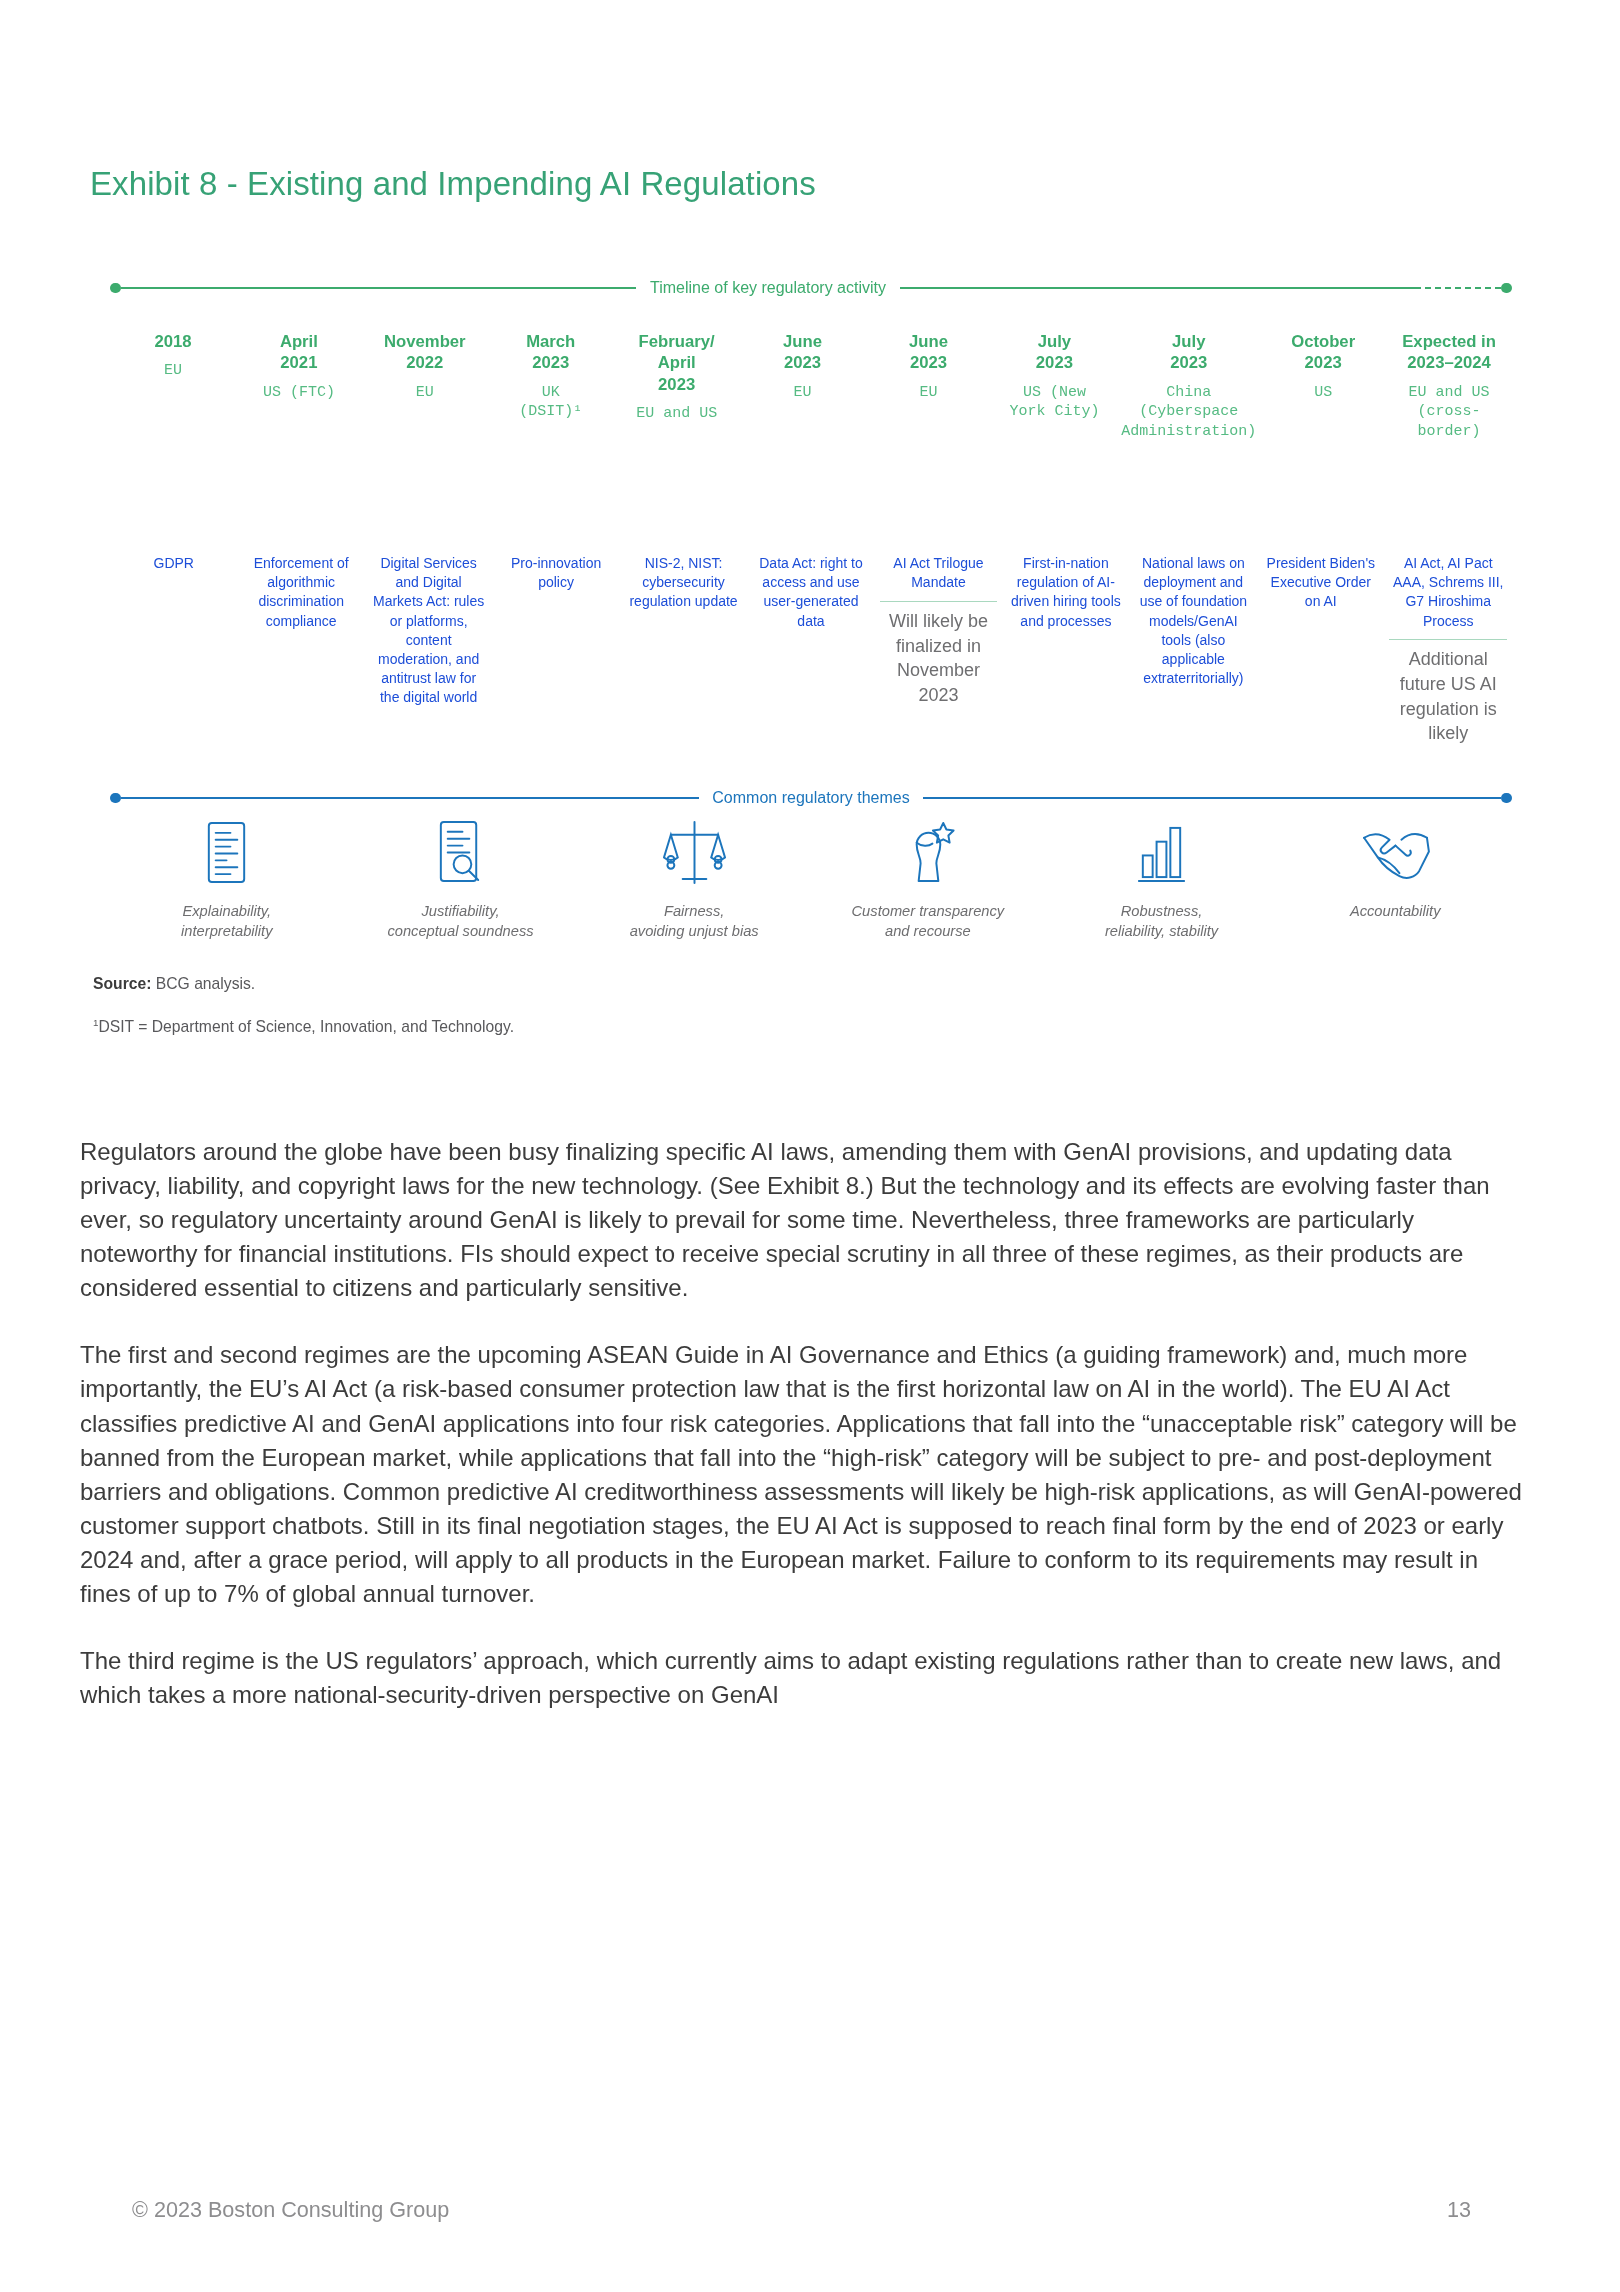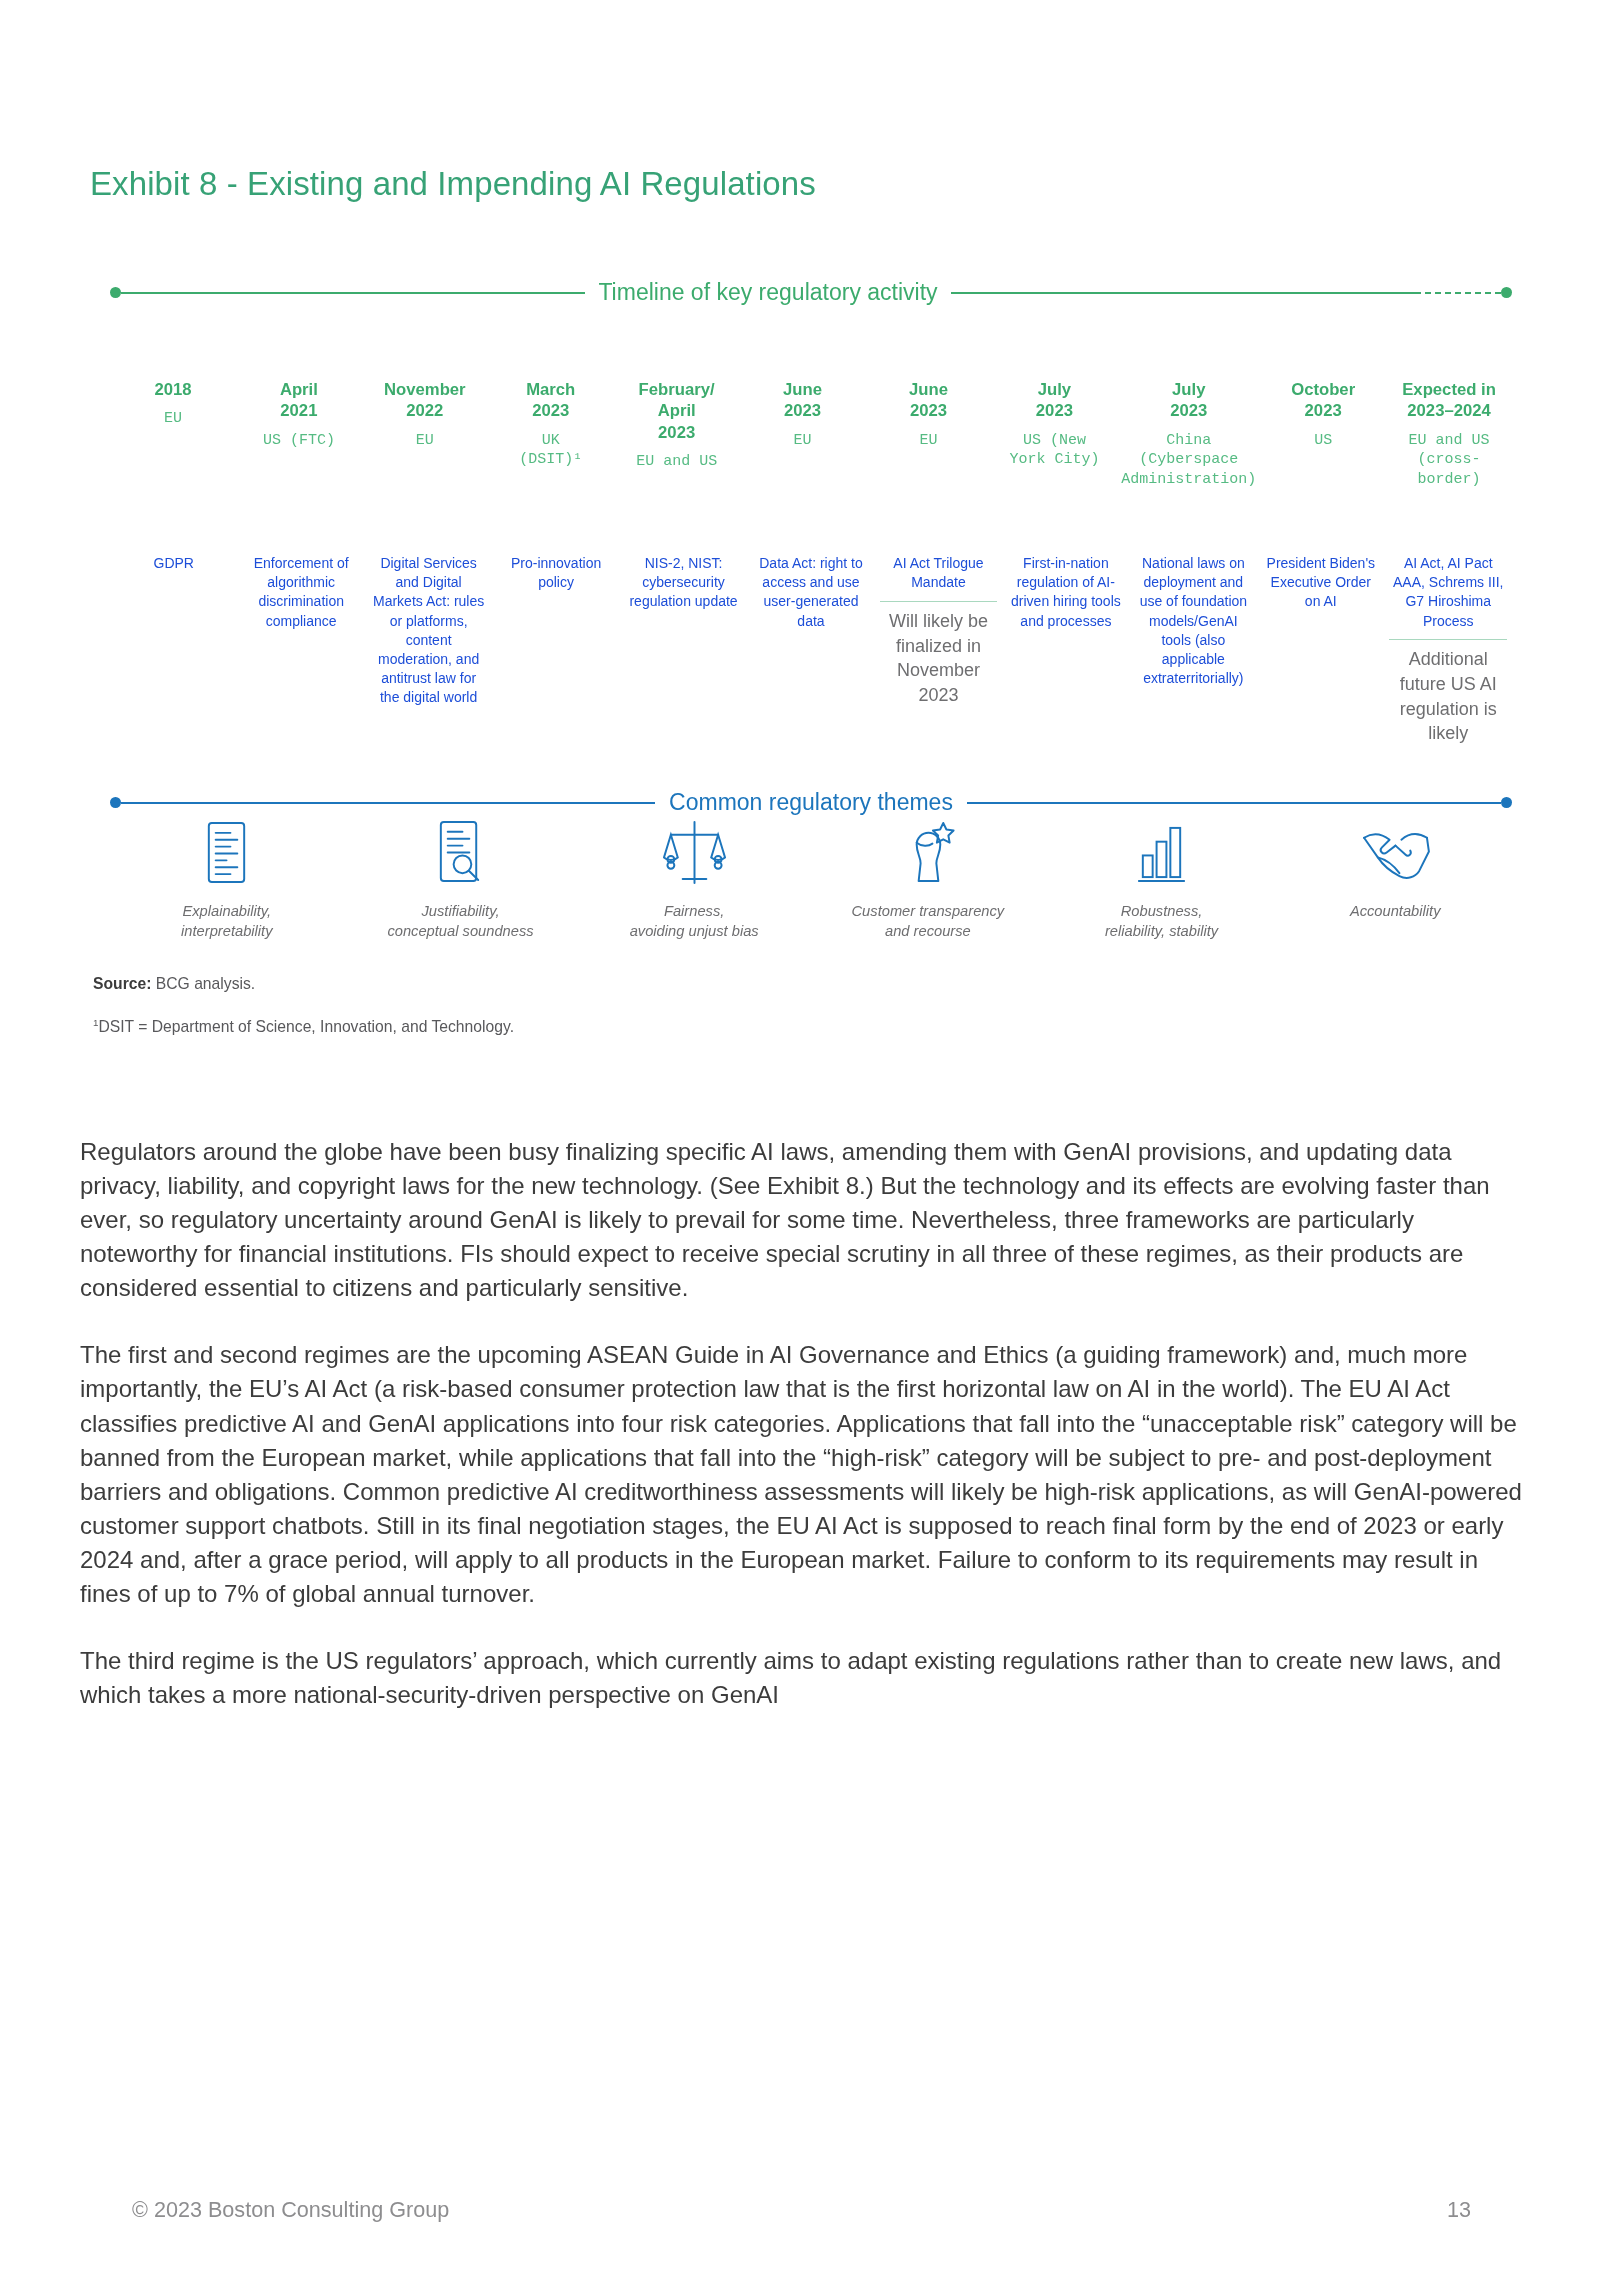--- a/index.html
+++ b/index.html
@@ -48,21 +48,21 @@
   }
   .rule .dot {
     width: 10.8px;
     height: 10.8px;
     border-radius: 50%;
     flex: 0 0 auto;
   }
   .rule .cap-label {
     flex: 0 0 auto;
     padding: 0 13.7px;
-    font-size: 23px;
+    font-size: 16px;
     white-space: nowrap;
   }
   .rule.green .line { background: #3cab6d; }
   .rule.green .dot  { background: #3cab6d; }
   .rule.green .cap-label { color: #3cab6d; }
   .rule.green .line.dashed {
     background: none;
     border-top: 2px dashed #3cab6d;
     height: 0;
     max-width: 86px;
@@ -83,21 +83,20 @@
     top: 331px;
     width: 1402px;
     display: flex;
     align-items: flex-start;
   }
   .tl-col {
     flex: 1 1 0;
     text-align: center;
     padding: 0 3.9px;
     box-sizing: border-box;
-    margin-top: 48px;
   }
   .tl-date {
     font-size: 16.7px;
     font-weight: 700;
     color: #3cab6d;
     line-height: 1.28;
   }
   .tl-region {
     margin-top: 8.8px;
     font-size: 15px;

